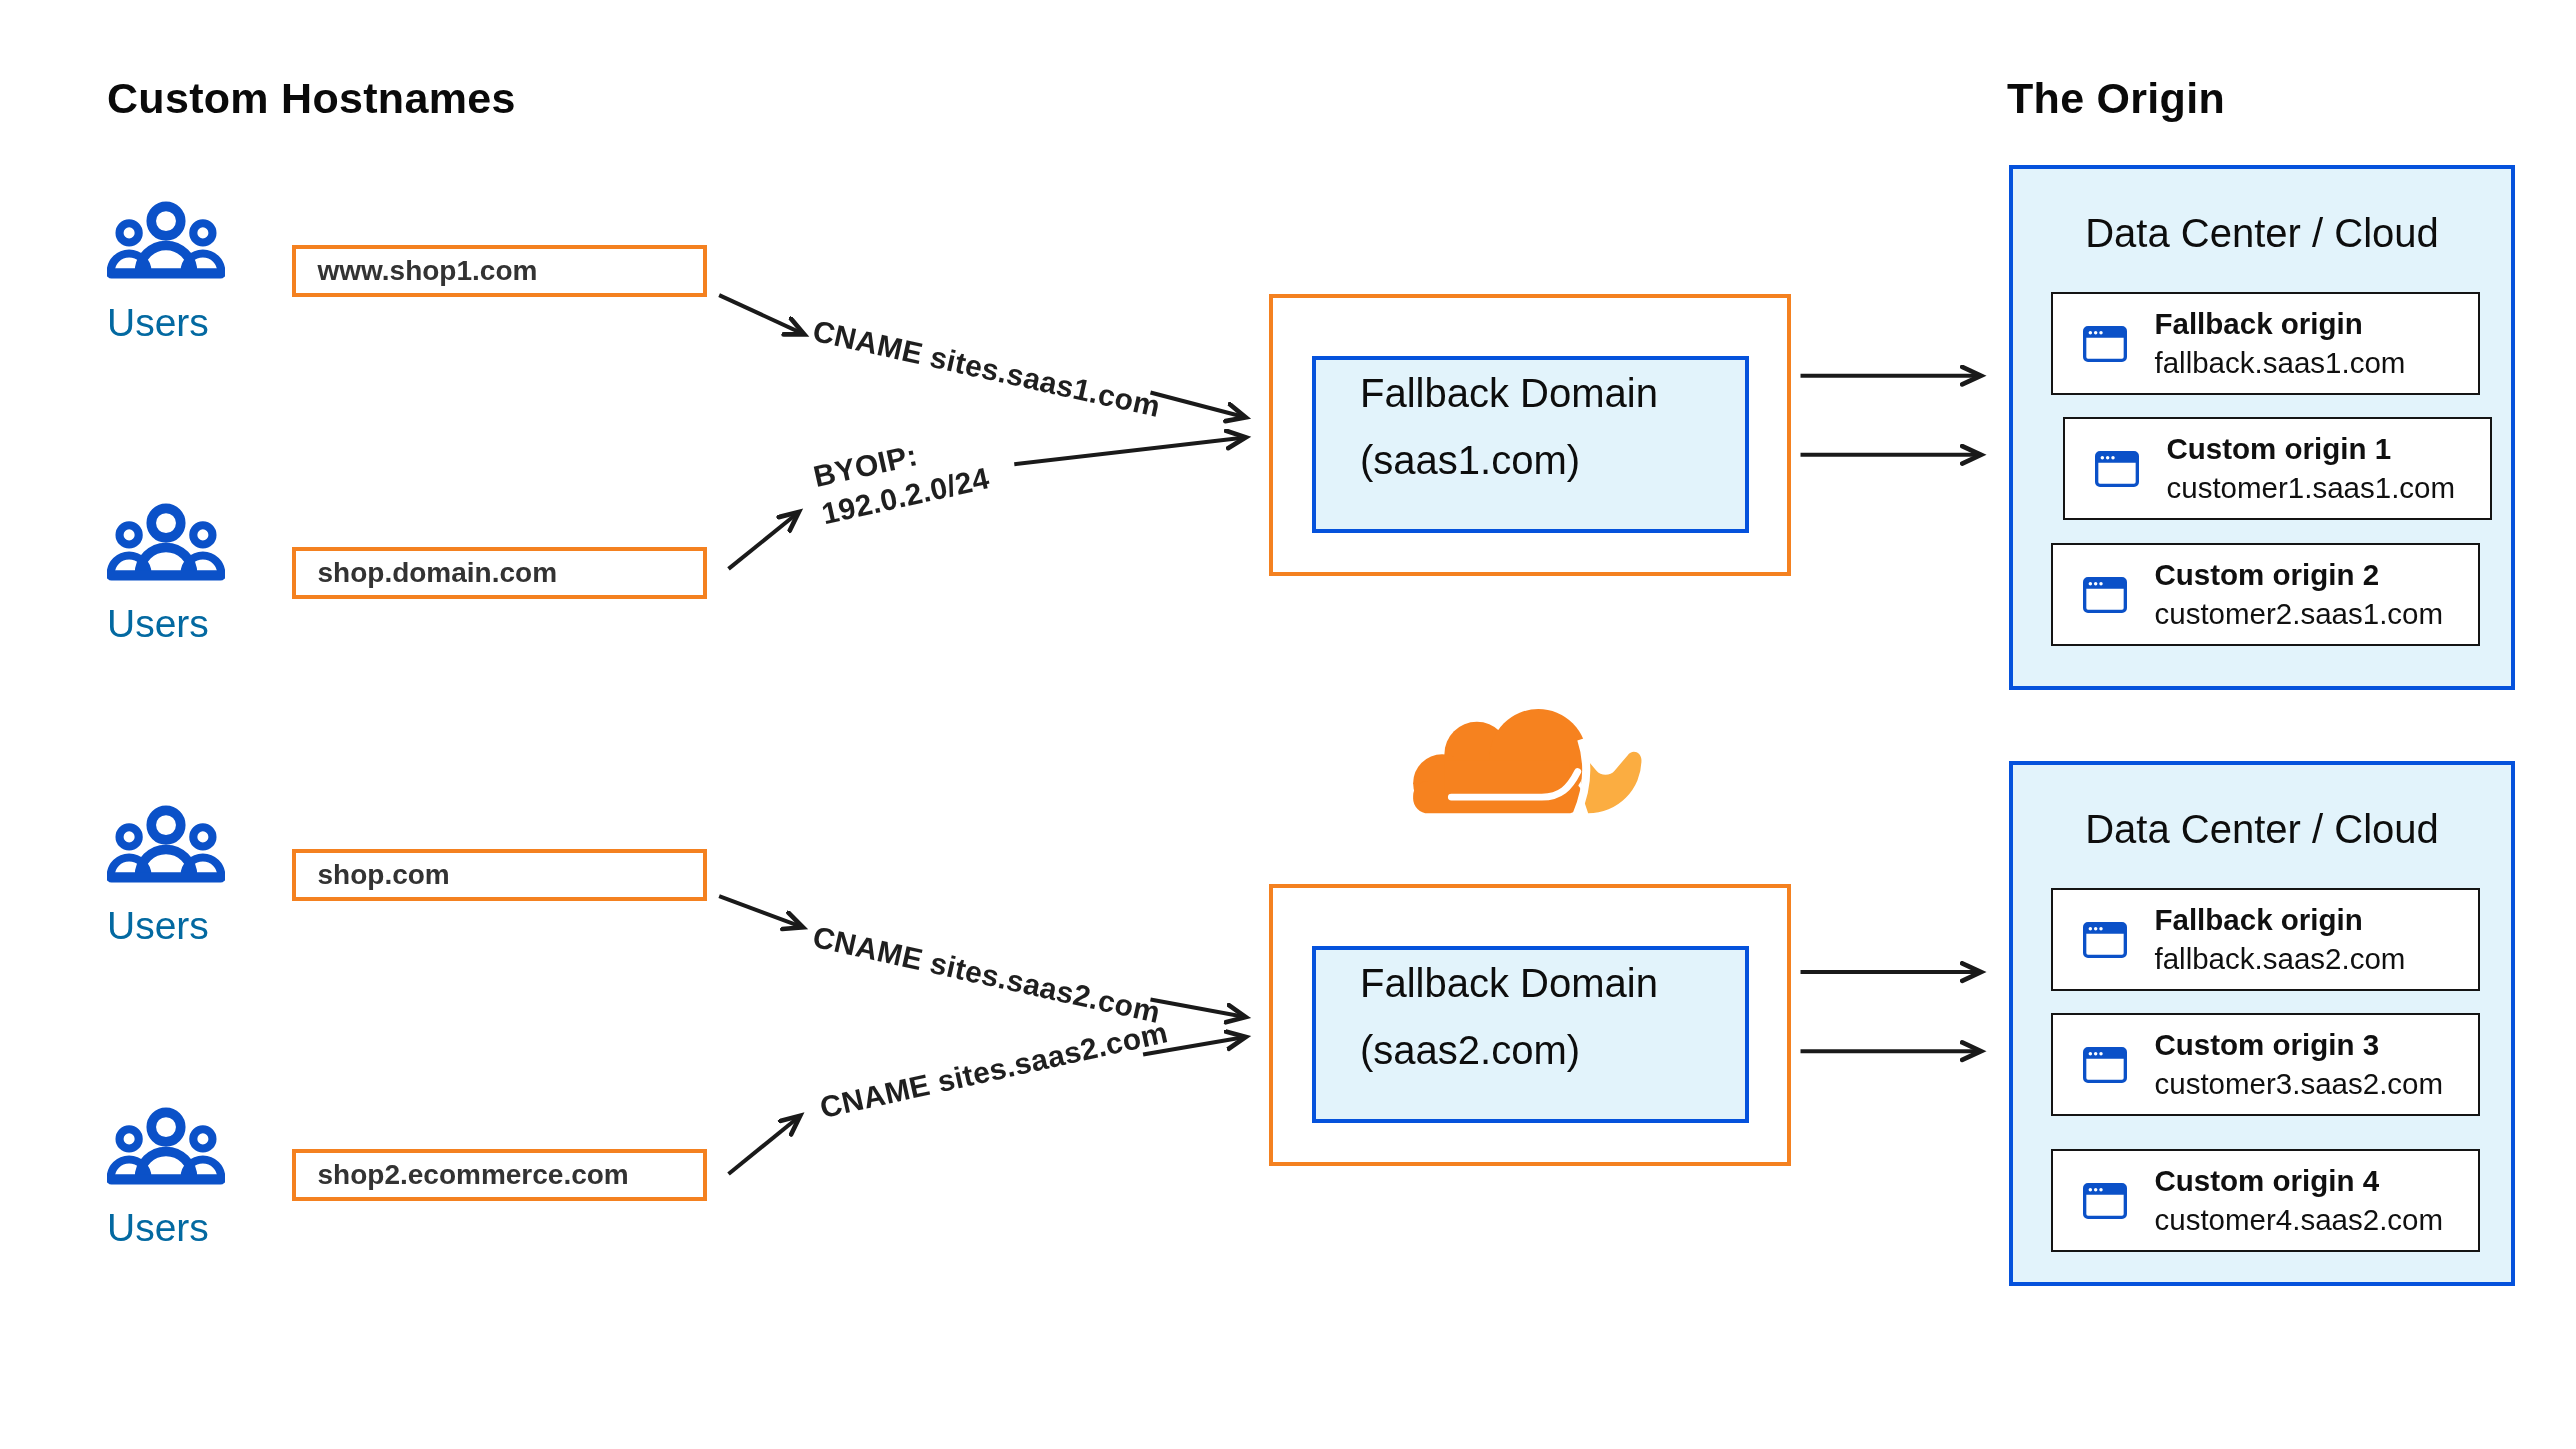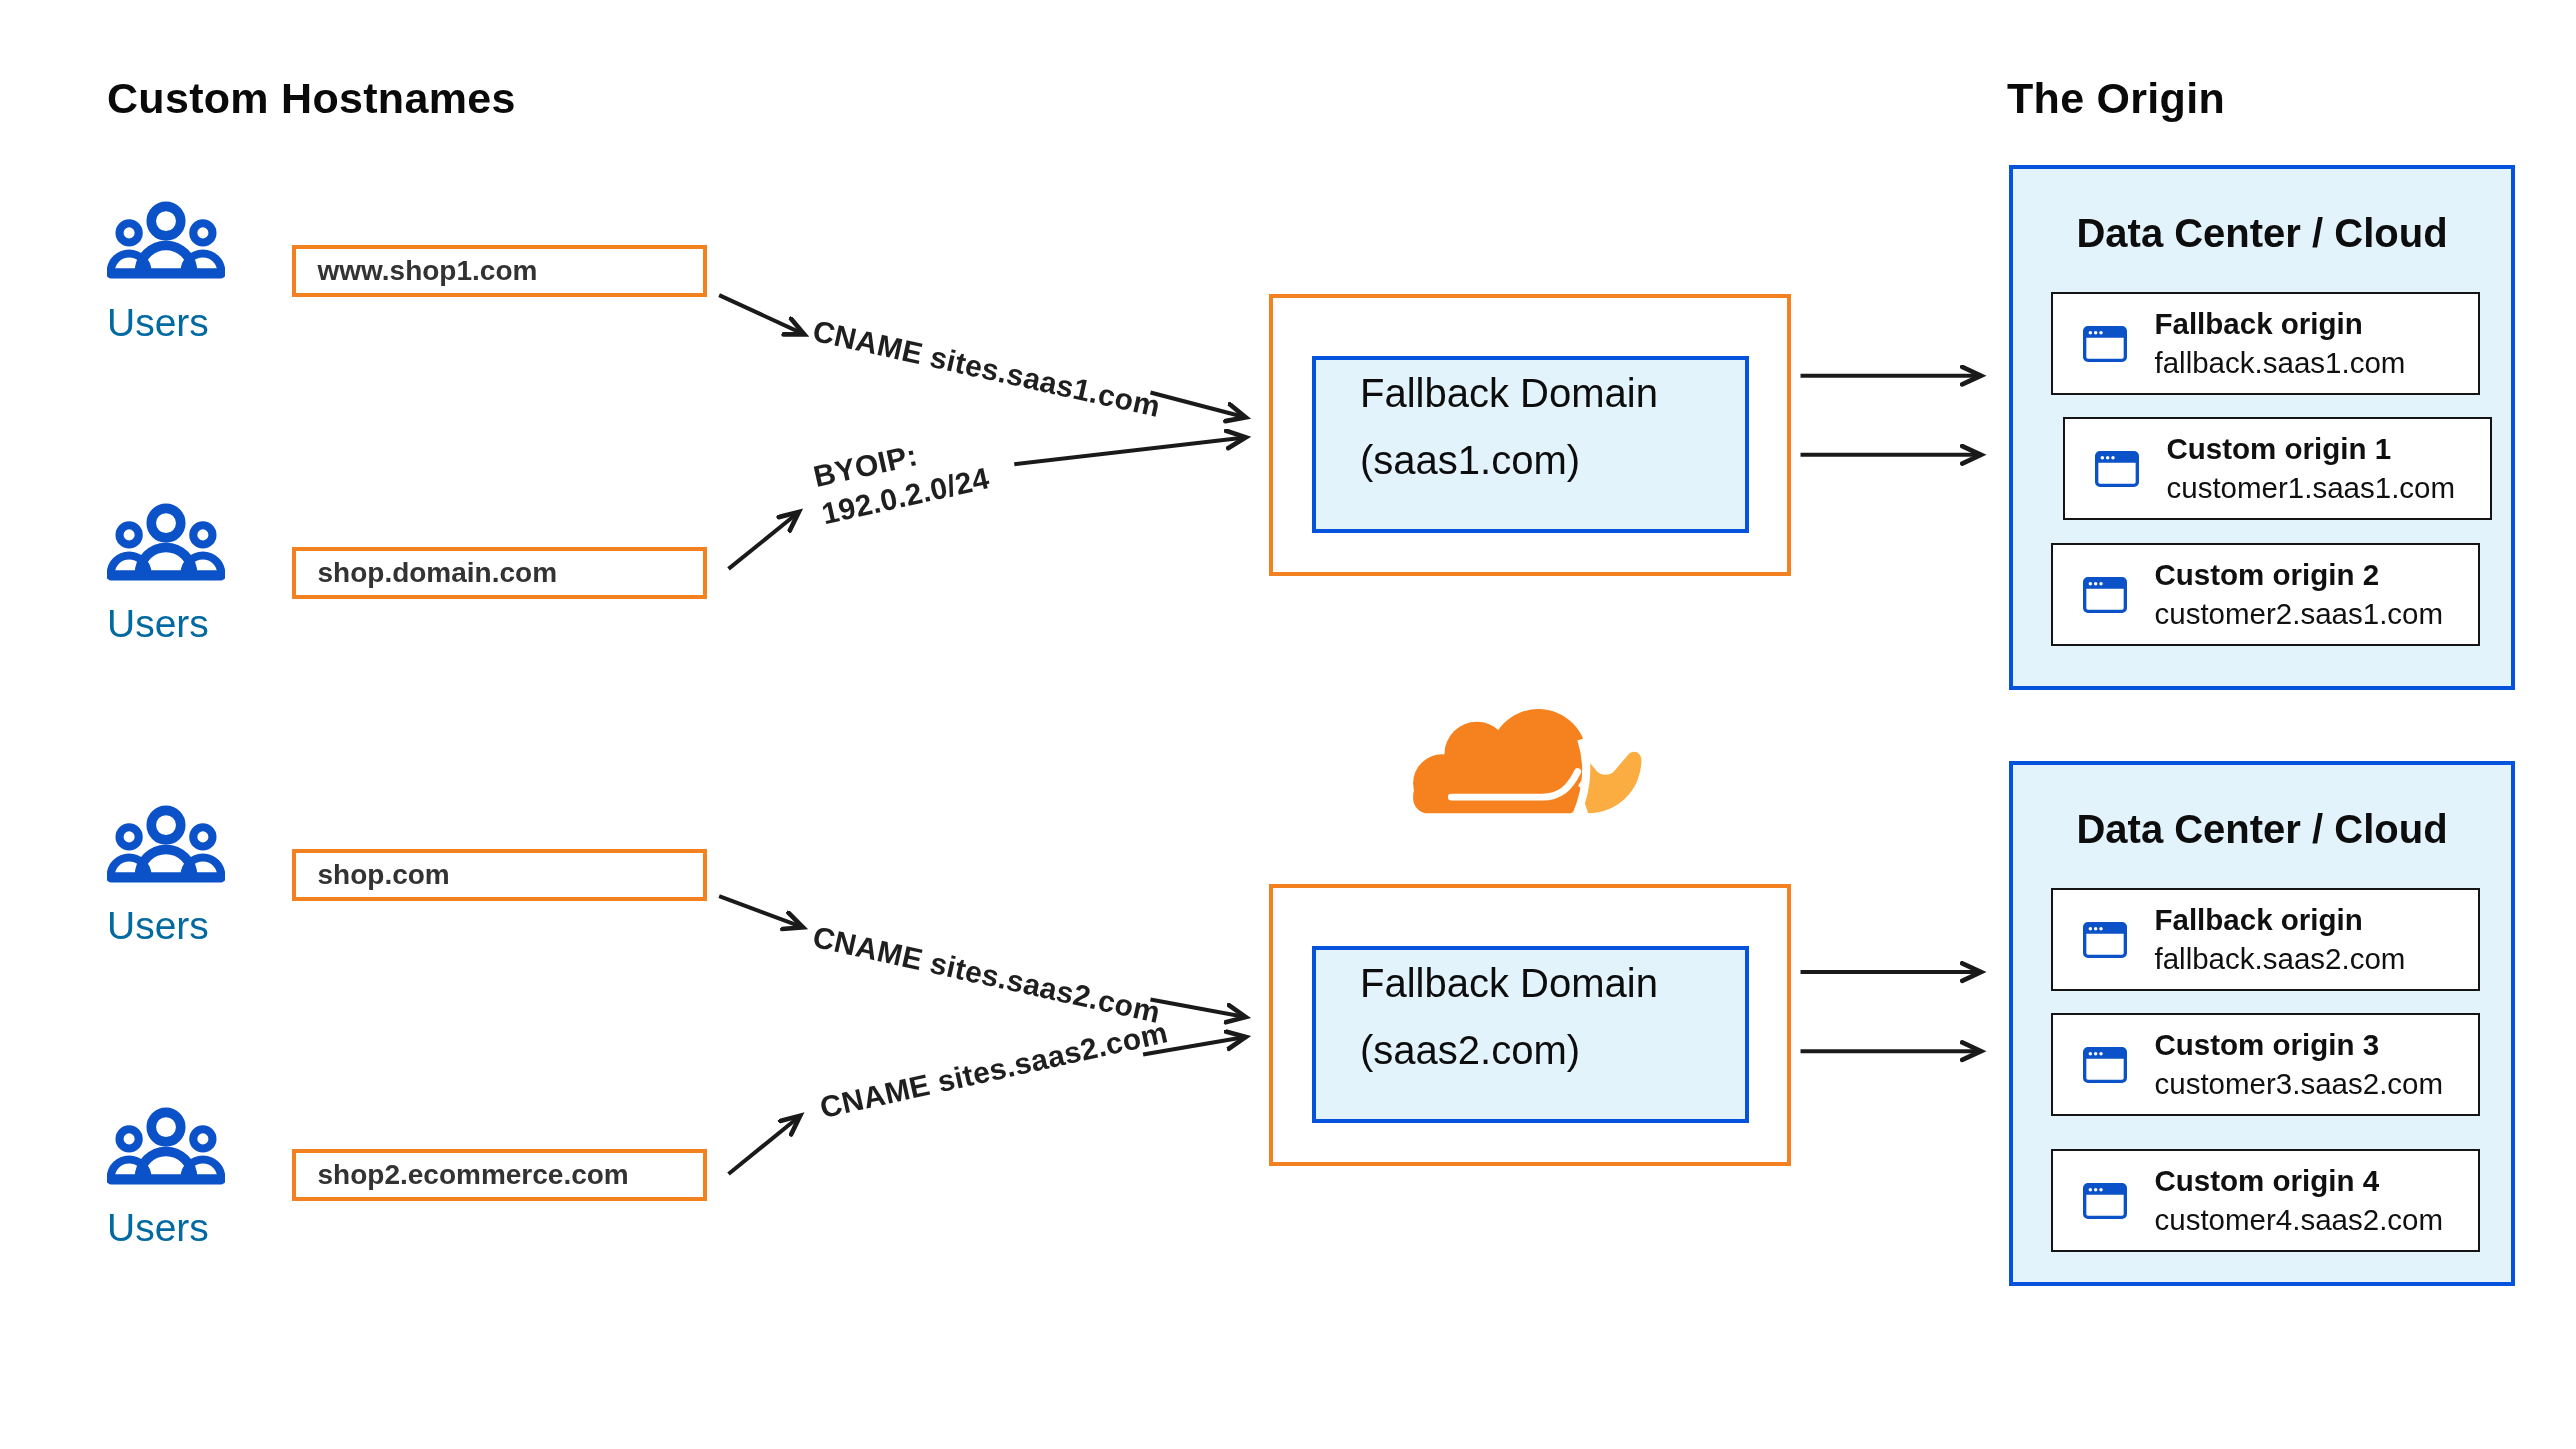--- a/index.html
+++ b/index.html
@@ -29,21 +29,21 @@
     border:4px solid #0552DC;background:#E2F3FB;
     display:flex;flex-direction:column;justify-content:flex-start;padding-left:44px;
   }
   .fallback-inner .line{font-size:40px;font-weight:400;color:#0d0d0d;line-height:67px;}
   .dc-box{
     position:absolute;width:506px;height:525px;box-sizing:border-box;
     border:4px solid #0552DC;background:#E2F3FB;
   }
   .dc-title{
     position:absolute;left:0;top:42px;width:100%;text-align:center;
-    font-size:40px;font-weight:700;color:#0d0d0d;
+    font-size:40px;font-weight:400;color:#0d0d0d;
   }
   .origin-card{
     position:absolute;left:38px;width:429px;height:103px;box-sizing:border-box;
     border:2px solid #141414;background:#ffffff;
     display:flex;align-items:center;padding-left:29.5px;
   }
   .origin-card .card-text{display:flex;flex-direction:column;gap:5.4px;margin-left:28px;}
   .origin-card .o-name{font-size:29.5px;font-weight:700;color:#101010;}
   .origin-card .o-host{font-size:29.5px;font-weight:400;color:#101010;}
   svg{display:block;}

